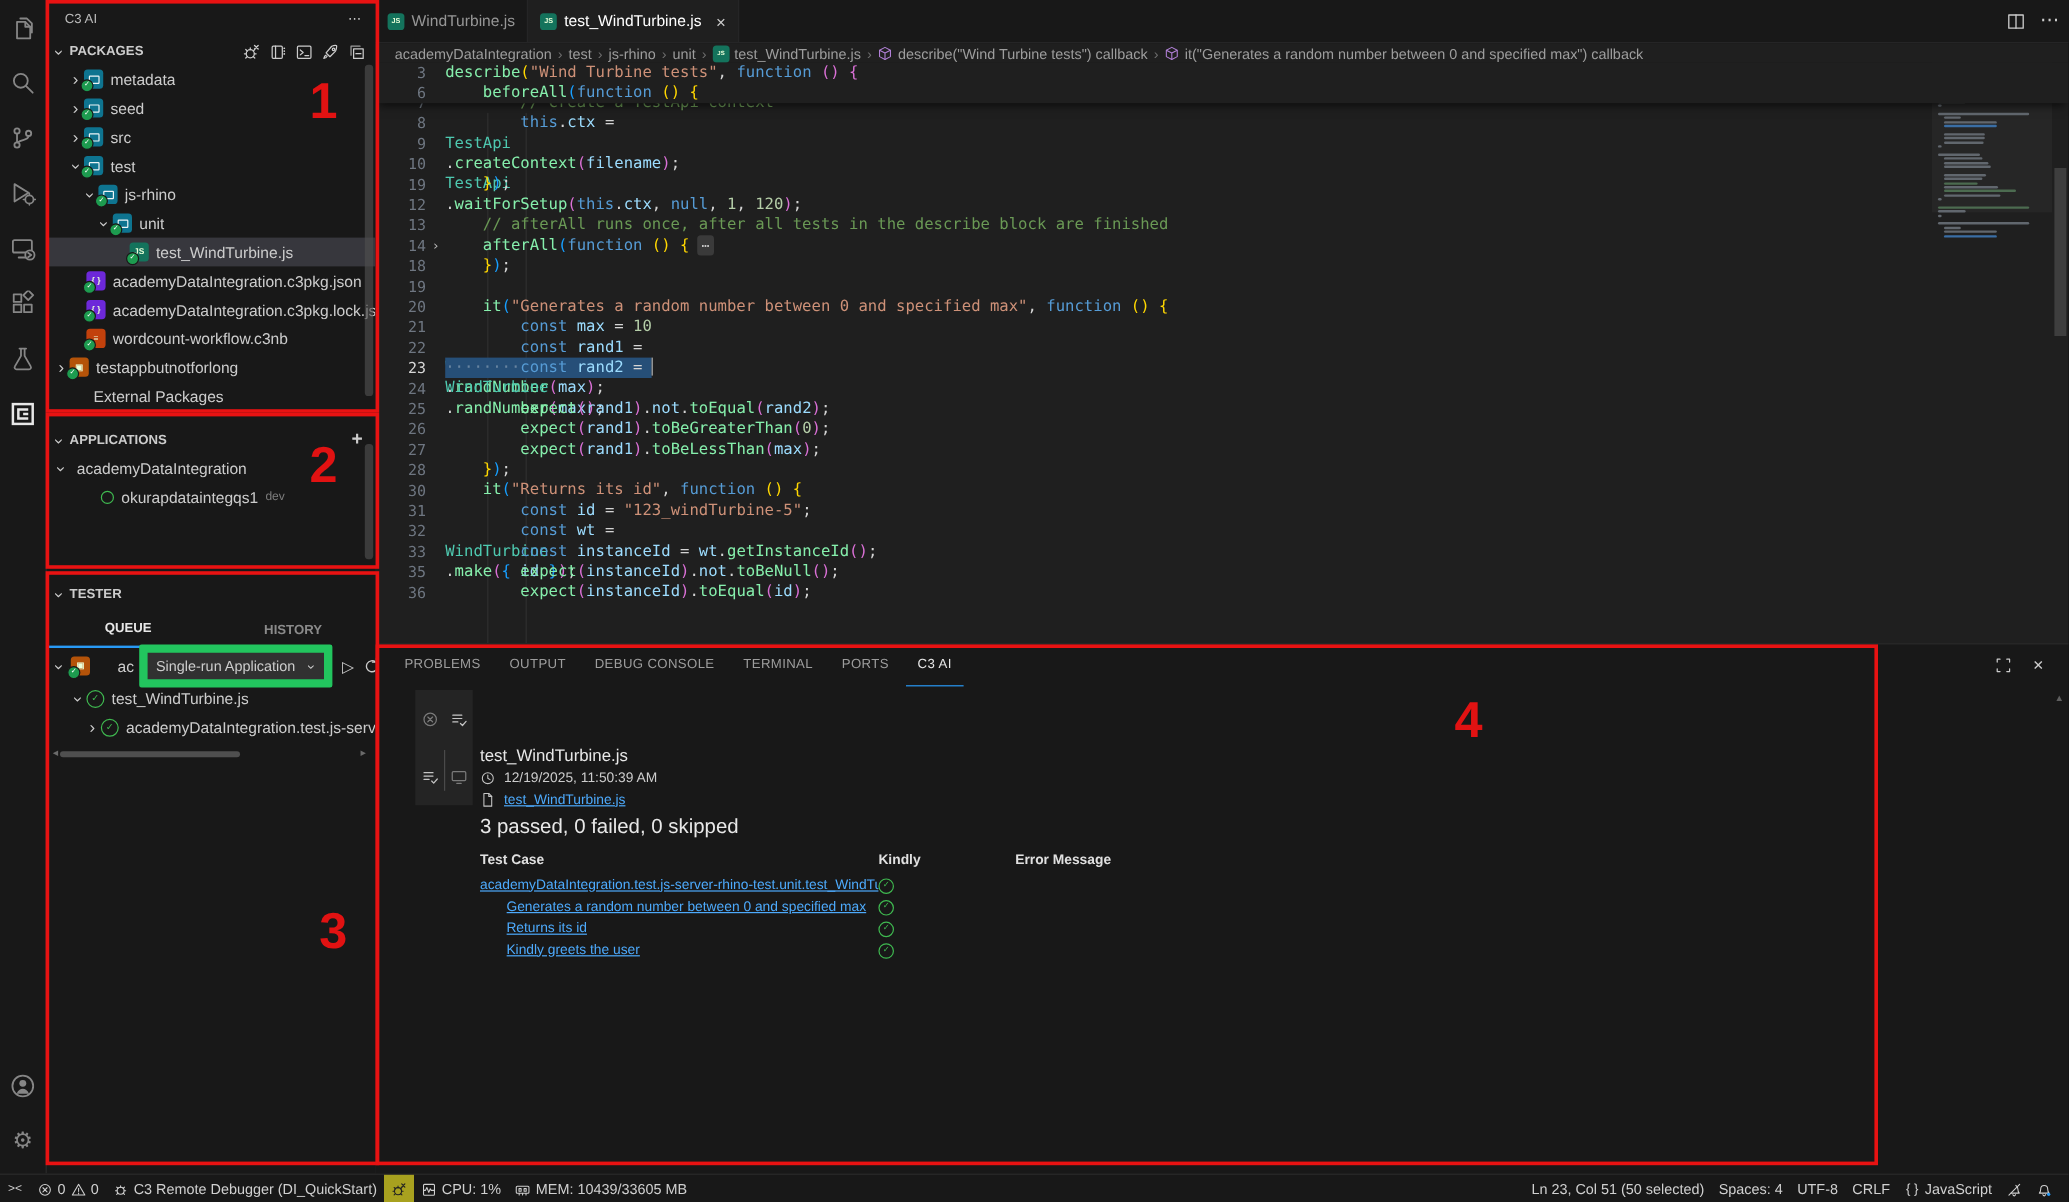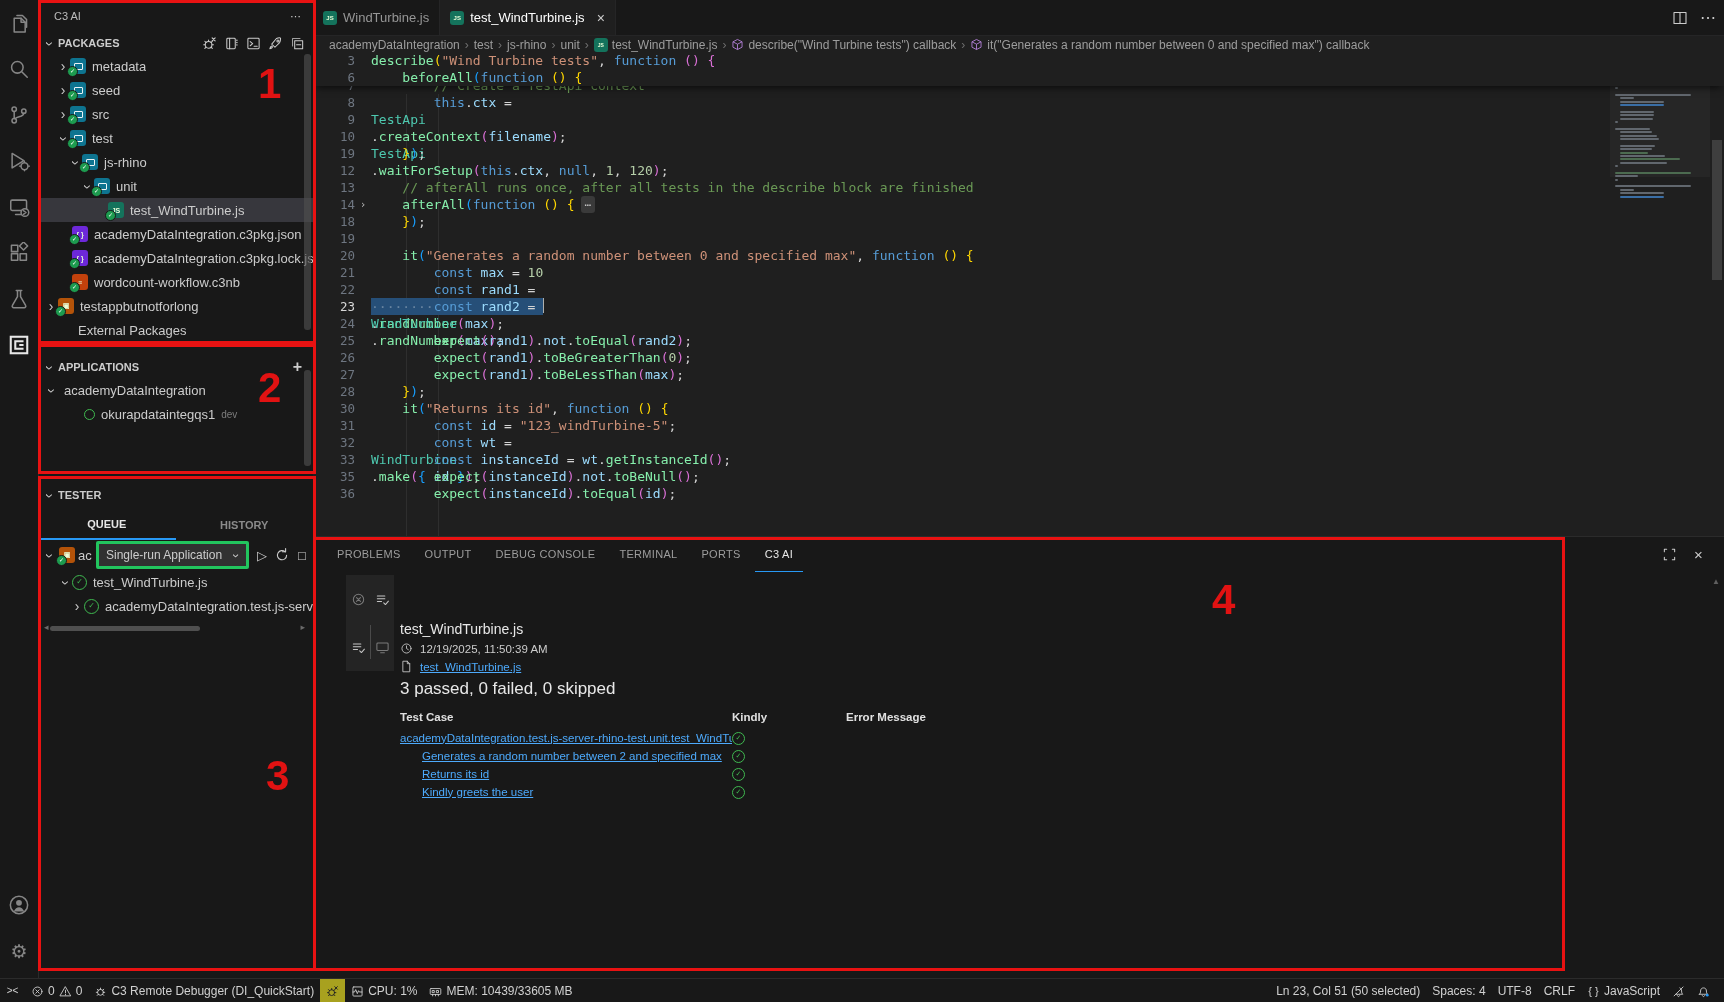--- a/index.html
+++ b/index.html
@@ -40,22 +40,22 @@
   .badge-nb{background:#c2410c;}
   .badge-cube{background:#b45309;}
   .badge-js{background:#14735c;}
   .sb-thumb{position:absolute;right:2px;width:7px;background:#4f4f4f;border-radius:3px;opacity:.65;}
   .ring{width:9px;height:9px;border:1.6px solid #3fb950;border-radius:50%;display:inline-block;flex:none;}
   .dev-tag{color:#7d7d7d;font-size:10px;margin-left:6px;}
   .tester-tabs{display:flex;height:30px;margin-top:4px;}
   .ttab{flex:1;display:flex;align-items:center;justify-content:center;font-size:11px;font-weight:bold;color:#8a8a8a;cursor:pointer;}
   .ttab.active{color:#e7e7e7;border-bottom:2px solid #2899f5;}
   .run-row{height:30px;display:flex;align-items:center;padding-left:4px;gap:3px;}
-  .trunc{width:15px;overflow:hidden;flex:none;color:#cccccc;}
-  .select{width:136px;height:22px;background:#313131;border:3px solid #22c55e;border-radius:2px;display:flex;align-items:center;padding:0 4px 0 7px;font-size:12px;color:#cccccc;cursor:pointer;flex:none;}
+  .trunc{width:15px;overflow:hidden;flex:none;color:#cccccc;margin-left:20px;}
+  .select{width:136px;height:22px;background:#313131;border:7px solid #22c55e;border-radius:2px;display:flex;align-items:center;padding:0 4px 0 7px;font-size:12px;color:#cccccc;cursor:pointer;flex:none;}
   .select .sel-lbl{flex:1;overflow:hidden;white-space:nowrap;}
   .run-acts{display:flex;gap:4px;margin-left:2px;}
   .run-acts .icon{width:16px;height:16px;color:#cccccc;font-size:13px;cursor:pointer;}
   .ckc{width:13px;height:13px;border:1.2px solid #3fb950;border-radius:50%;color:#3fb950;font-size:8px;line-height:12px;text-align:center;display:inline-block;flex:none;}
   .hscroll{position:relative;height:10px;margin-top:6px;}
   .hscroll .arr{position:absolute;top:-2px;font-size:9px;color:#6a6a6a;}
   .hscroll .thumb{position:absolute;left:12px;top:2px;width:150px;height:5px;background:#4f4f4f;border-radius:3px;}
 
   
   .editor{position:absolute;left:313px;top:0;width:1411px;height:536px;background:#1f1f1f;}
@@ -640,21 +640,21 @@
         <span class="pr-link">test_WindTurbine.js</span>
       </div>
       <div class="pr-summary">3 passed, 0 failed, 0 skipped</div>
       <div class="rtable" id="rtable">
           <div class="th">Test Case</div>
           <div class="th">Kindly</div>
           <div class="th">Error Message</div>
           <div class="tc-link">academyDataIntegration.test.js-server-rhino-test.unit.test_WindTurbine</div>
           <div class="st-cell"><span class="ckc">✓</span></div>
           <div></div>
-          <div class="tc-link child">Generates a random number between 2 and specified max</div>
+          <div class="tc-link child">Generates a random number between 0 and specified max</div>
           <div class="st-cell"><span class="ckc">✓</span></div>
           <div></div>
           <div class="tc-link child">Returns its id</div>
           <div class="st-cell"><span class="ckc">✓</span></div>
           <div></div>
           <div class="tc-link child">Kindly greets the user</div>
           <div class="st-cell"><span class="ckc">✓</span></div>
           <div></div>
         </div>
     </div>

